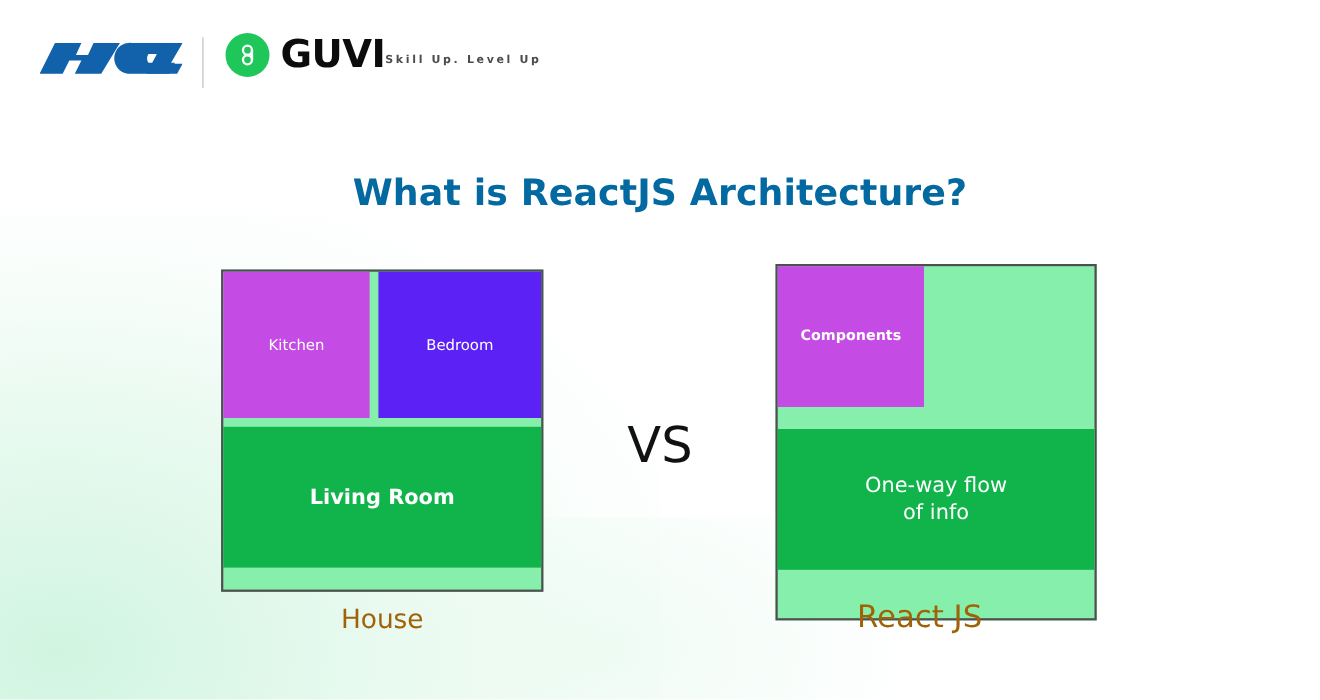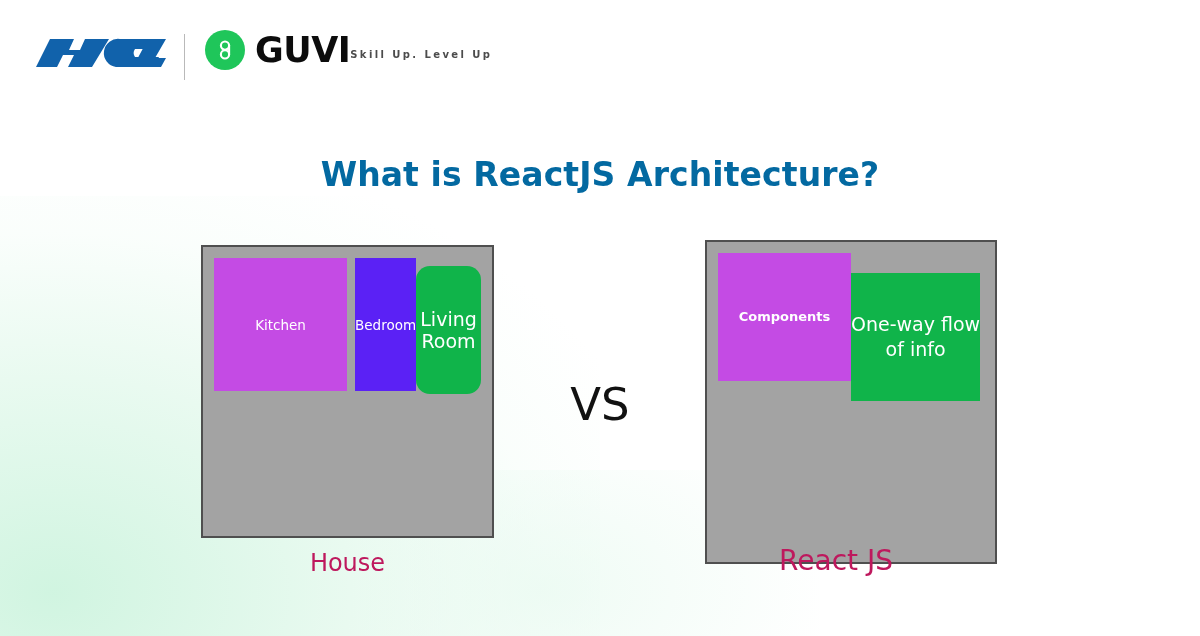--- a/index.html
+++ b/index.html
@@ -109,24 +109,23 @@
     font-weight: 700;
     letter-spacing: 0.1px;
     color: #0369a1;
   }
 
   
   .panel {
     position: absolute;
     box-sizing: border-box;
     border: 2px solid #4f4f4f;
-    background: #a3a3a3;
-    padding: 11px;
-    display: flex;
-    flex-direction: row;
+    background: #86efac;
+    display: flex;
+    flex-direction: column;
   }
   .panel-left  { left: 201px; top: 245px; width: 293px; height: 293px; }
   .panel-right { left: 705px; top: 240px; width: 292px; height: 324px; }
 
   .panel-top-row {
     display: flex;
     gap: 8px;
     flex: 0 0 auto;
   }
   .cell {
@@ -142,40 +141,39 @@
   .cell-violet  { background: #5b21f5; }
   .cell-green   { background: #10b44a; }
 
   .panel-left .panel-top-row .cell  { height: 133px; font-size: 13.5px; font-weight: 400; }
   .panel-left .cell-magenta { flex: 0 0 133px; }
   .panel-left .cell-violet  { flex: 1 1 auto; }
   .panel-left .cell-green {
     margin-top: 8px;
     height: 128px;
     font-size: 19px;
-    font-weight: 400;
-    border-radius: 14px;
+    font-weight: 700;
   }
 
   .panel-right .panel-top-row .cell { height: 128px; font-size: 13px; line-height: 1.35; }
   .panel-right .cell-magenta { flex: 0 0 133px; font-weight: 700; }
   .panel-right .cell-violet  { flex: 1 1 auto; font-weight: 400; }
   .panel-right .cell-green {
     margin-top: 20px;
     height: 128px;
     font-size: 19px;
     font-weight: 400;
     line-height: 1.3;
   }
 
   .panel-caption {
     position: absolute;
     text-align: center;
     font-family: "DejaVu Sans", sans-serif;
-    color: #be185d;
+    color: #a16207;
     font-weight: 400;
   }
   .caption-left  { left: 201px; top: 549px; width: 293px; font-size: 24px; }
   .caption-right { left: 690px; top: 544px; width: 292px; font-size: 28px; }
 
   .vs-label {
     position: absolute;
     left: 540px;
     top: 378px;
     width: 120px;

